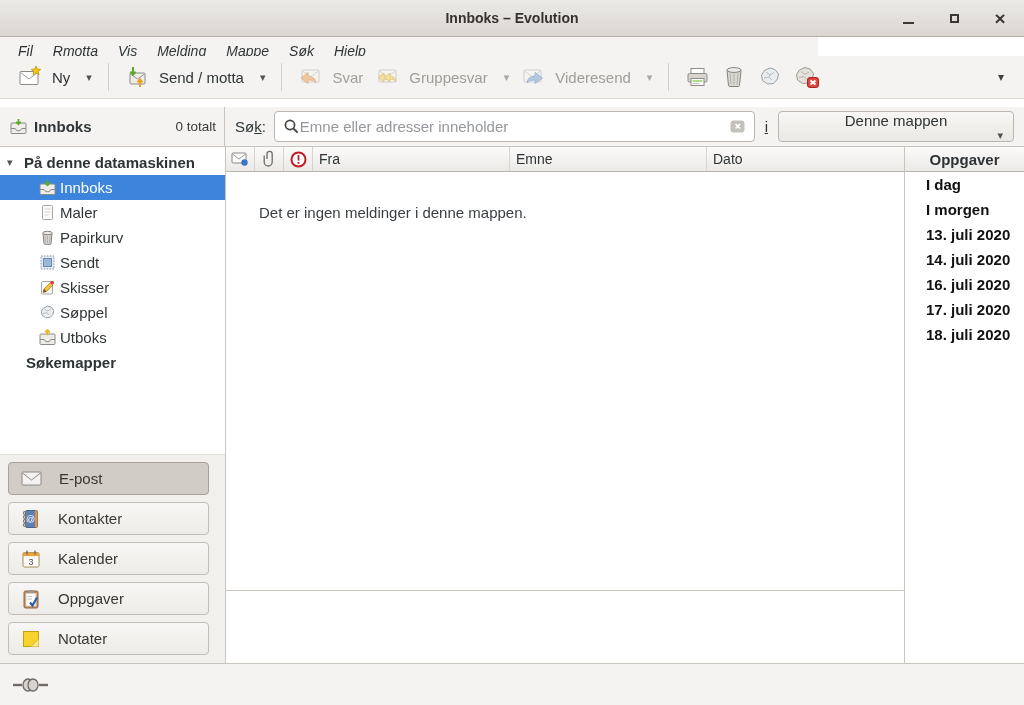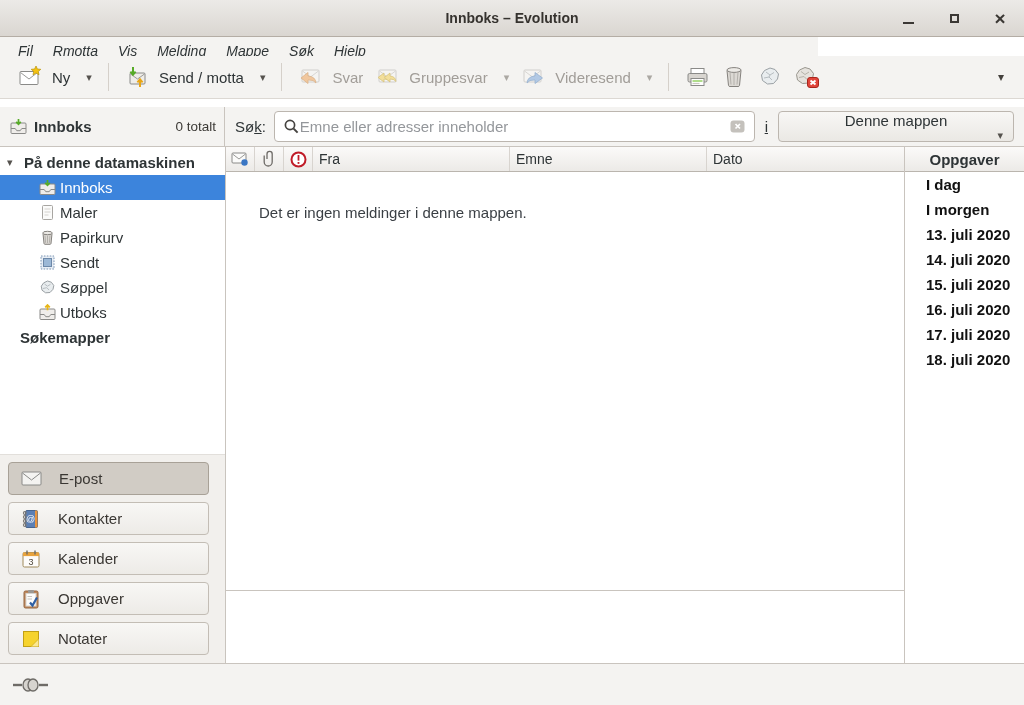--- a/index.html
+++ b/index.html
@@ -86,21 +86,21 @@
   
   .content { position:absolute; top:147px; left:0; width:1024px; height:516px; display:flex; }
 
   .sidebar { width:226px; min-width:226px; border-right:1px solid #c9c4be; display:flex; flex-direction:column; background:#ffffff; }
   .tree { flex:1; padding-top:3px; overflow:hidden; }
   .tree-row { height:25px; display:flex; align-items:center; font-size:15px; }
   .tree-root { padding-left:7px; font-weight:bold; gap:5px; }
   .tree-expander { font-size:11px; color:#55524e; width:12px; }
   .tree-child { padding-left:39px; gap:4px; }
   .tree-child.selected { background:#3c84dc; color:#ffffff; }
-  .tree-section { padding-left:20px; font-weight:bold; }
+  .tree-section { padding-left:26px; font-weight:bold; }
 
   .switcher { background:#f2f0ed; padding:7px 16px 8px 8px; border-top:1px solid #e2dfdb;text-align:center; }
   .sw-btn {
     height:33px; margin-bottom:7px; border:1px solid #c3bdb5; border-radius:4px;
     background:linear-gradient(#f8f7f5,#edebe7);
     display:flex; align-items:center; padding-left:12px; gap:17px; font-size:15px; color:#3a3733;
   }
   .sw-btn.active { background:#d1ccc5; border-color:#a8a197; }
   .sw-btn:last-child { margin-bottom:0; }
 
@@ -343,20 +343,31 @@
           <svg width="17" height="17" viewBox="0 0 17 17">
             <rect x="2" y="2" width="13" height="13" fill="#e8eef5" stroke="#7d96b5" stroke-dasharray="1.6 1.3"></rect>
             <rect x="4.5" y="4.5" width="8" height="8" fill="#9cb8d6" stroke="#6d88a8"></rect>
           </svg>
         </span>
         <span>Sendt</span>
       </div>
       <div class="tree-row tree-child">
         <span>
           <svg width="17" height="17" viewBox="0 0 17 17">
+            <rect x="2.5" y="2.5" width="11" height="12.5" rx="1" fill="#fbfbfa" stroke="#a8a6a2"></rect>
+            <path d="M4 13.5 L5 10 L11.5 3.5 L14 6 L7.5 12.5 Z" fill="#f3c13a" stroke="#a97b14" stroke-width="0.7"></path>
+            <path d="M4 13.5 L5 10 L7.5 12.5 Z" fill="#6b4b22"></path>
+            <circle cx="13.2" cy="3.6" r="1.9" fill="#e0443a"></circle>
+          </svg>
+        </span>
+        <span>Skisser</span>
+      </div>
+      <div class="tree-row tree-child">
+        <span>
+          <svg width="17" height="17" viewBox="0 0 17 17">
             <path d="M8.5 2 L12.3 3.2 L14.8 6.5 L14 10.3 L11 13.5 L6.6 13.8 L3 11.2 L2.3 7.2 L4.6 3.9 Z" fill="#e9edef" stroke="#9aa0a4"></path>
             <path d="M5.5 5 L8.5 7.2 L11.5 5.3 M4 9.5 L7.8 8.7 L10 11" fill="none" stroke="#b7bdc1"></path>
           </svg>
         </span>
         <span>Søppel</span>
       </div>
       <div class="tree-row tree-child">
         <span>
           <svg width="17" height="17" viewBox="0 0 17 17">
             <rect x="1" y="5" width="15" height="10.5" rx="1" fill="#efedea" stroke="#8a8a88"></rect>
@@ -486,23 +497,20 @@
     <div class="task-item">
         <span>I morgen</span>
       </div>
     <div class="task-item">
         <span>13. juli 2020</span>
       </div>
     <div class="task-item">
         <span>14. juli 2020</span>
       </div>
     <div class="task-item">
-        <span>15. juli 2020</span>
-      </div>
-    <div class="task-item">
         <span>16. juli 2020</span>
       </div>
     <div class="task-item">
         <span>17. juli 2020</span>
       </div>
     <div class="task-item">
         <span>18. juli 2020</span>
       </div>
   </div>
 </div>

